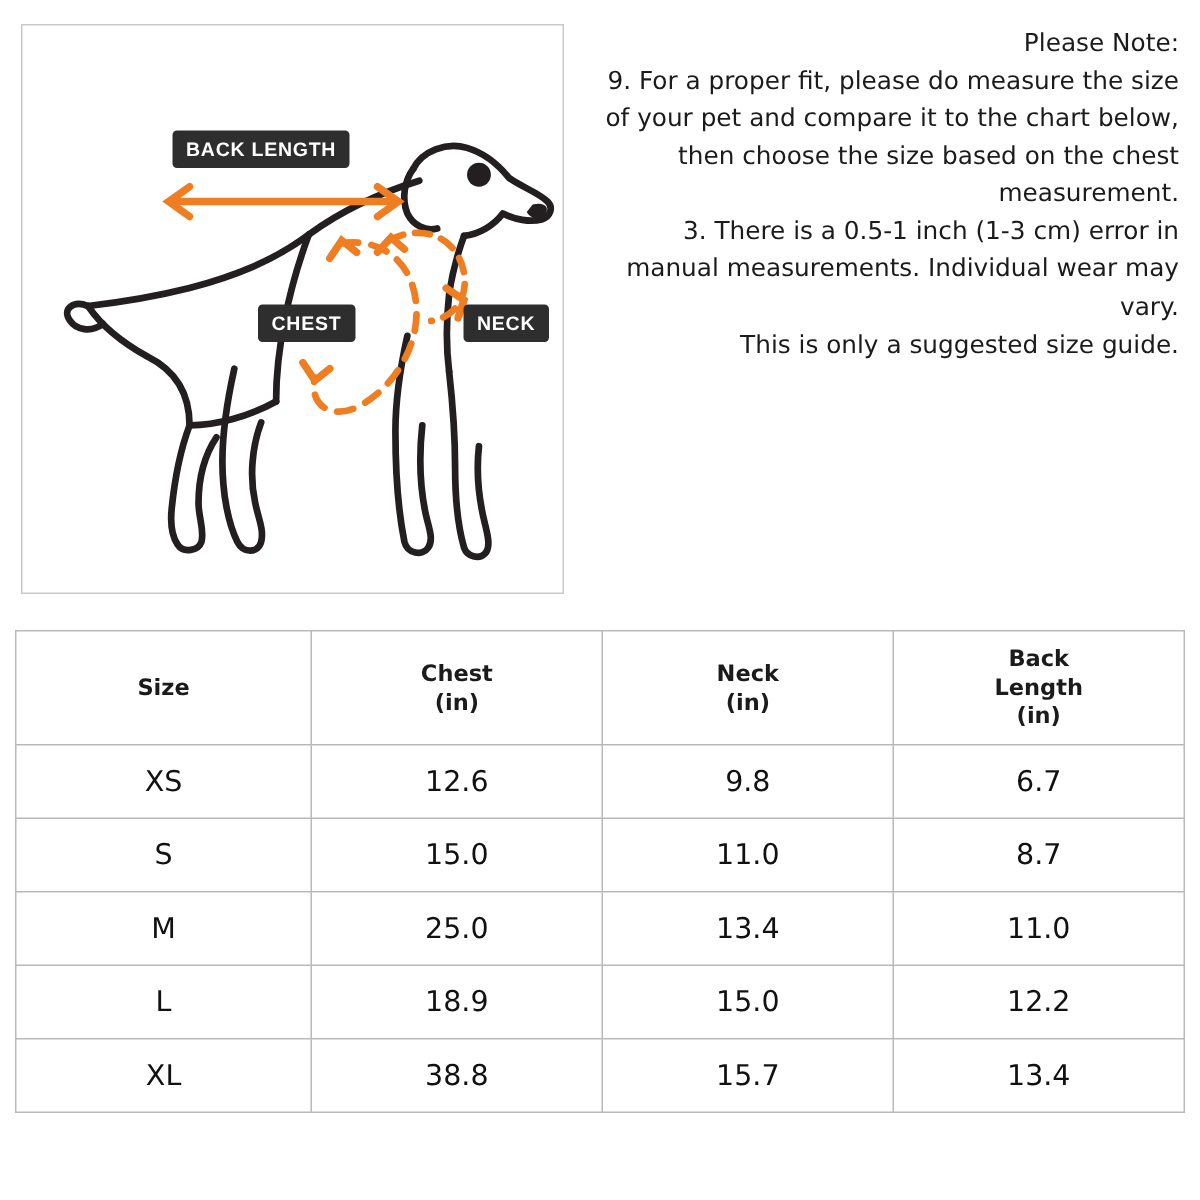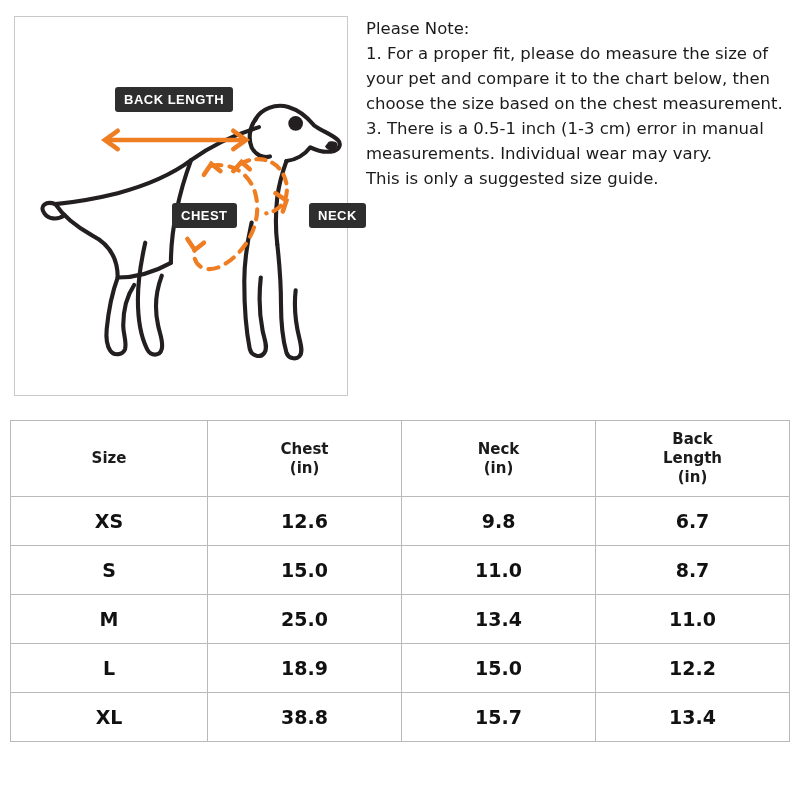--- a/index.html
+++ b/index.html
@@ -22,21 +22,21 @@
   
   .top {
     display: flex;
     align-items: flex-start;
     padding: 16px 10px 0 14px;
   }
 
   
   .diagram-panel {
     position: relative;
-    width: 334px;
+    width: 362px;
     height: 380px;
     border: 1px solid #c9c9c9;
     background: #fff;
     flex: 0 0 auto;
   }
   .diagram-svg { display: block; width: 100%; height: 100%; }
 
   .tag {
     position: absolute;
     background: #2e2e2e;
@@ -56,20 +56,21 @@
 
   
   .notes {
     flex: 1 1 auto;
     padding-left: 18px;
     padding-right: 4px;
     font-size: 16.5px;
     line-height: 1.52;
     color: #1b1b1b;
     font-family: "DejaVu Sans", sans-serif;
+    text-align: right;
   }
   .notes p { margin: 0; }
 
   
   .table-wrap {
     position: absolute;
     left: 10px;
     top: 420px;
     width: 780px;
   }
@@ -87,21 +88,21 @@
   thead th {
     height: 76px;
     font-size: 15px;
     font-weight: bold;
     line-height: 1.25;
     padding: 2px 4px;
   }
   tbody td {
     height: 49px;
     font-size: 19px;
-    font-weight: bold;
+    font-weight: normal;
     color: #111;
   }
   col.c-size { width: 25.3%; }
   col.c-col  { width: 24.9%; }
   .unit { display: block; font-weight: bold; }
 </style>
 </head>
 <body>
 
 <div id="page">
@@ -176,21 +177,21 @@
         </g>
       </svg>
 
       <div class="tag tag-back">BACK LENGTH</div>
       <div class="tag tag-chest">CHEST</div>
       <div class="tag tag-neck">NECK</div>
     </div>
 
     <div class="notes">
       <p>Please Note:</p>
-      <p>1. For a proper fit, please do measure the size of your pet and compare it to the chart below, then choose the size based on the chest measurement.</p>
+      <p>9. For a proper fit, please do measure the size of your pet and compare it to the chart below, then choose the size based on the chest measurement.</p>
       <p>3. There is a 0.5-1 inch (1-3 cm) error in manual measurements. Individual wear may vary.</p>
       <p>This is only a suggested size guide.</p>
     </div>
   </div>
 
   <div class="table-wrap">
     <table>
       <colgroup>
         <col class="c-size">
           <col class="c-col">

